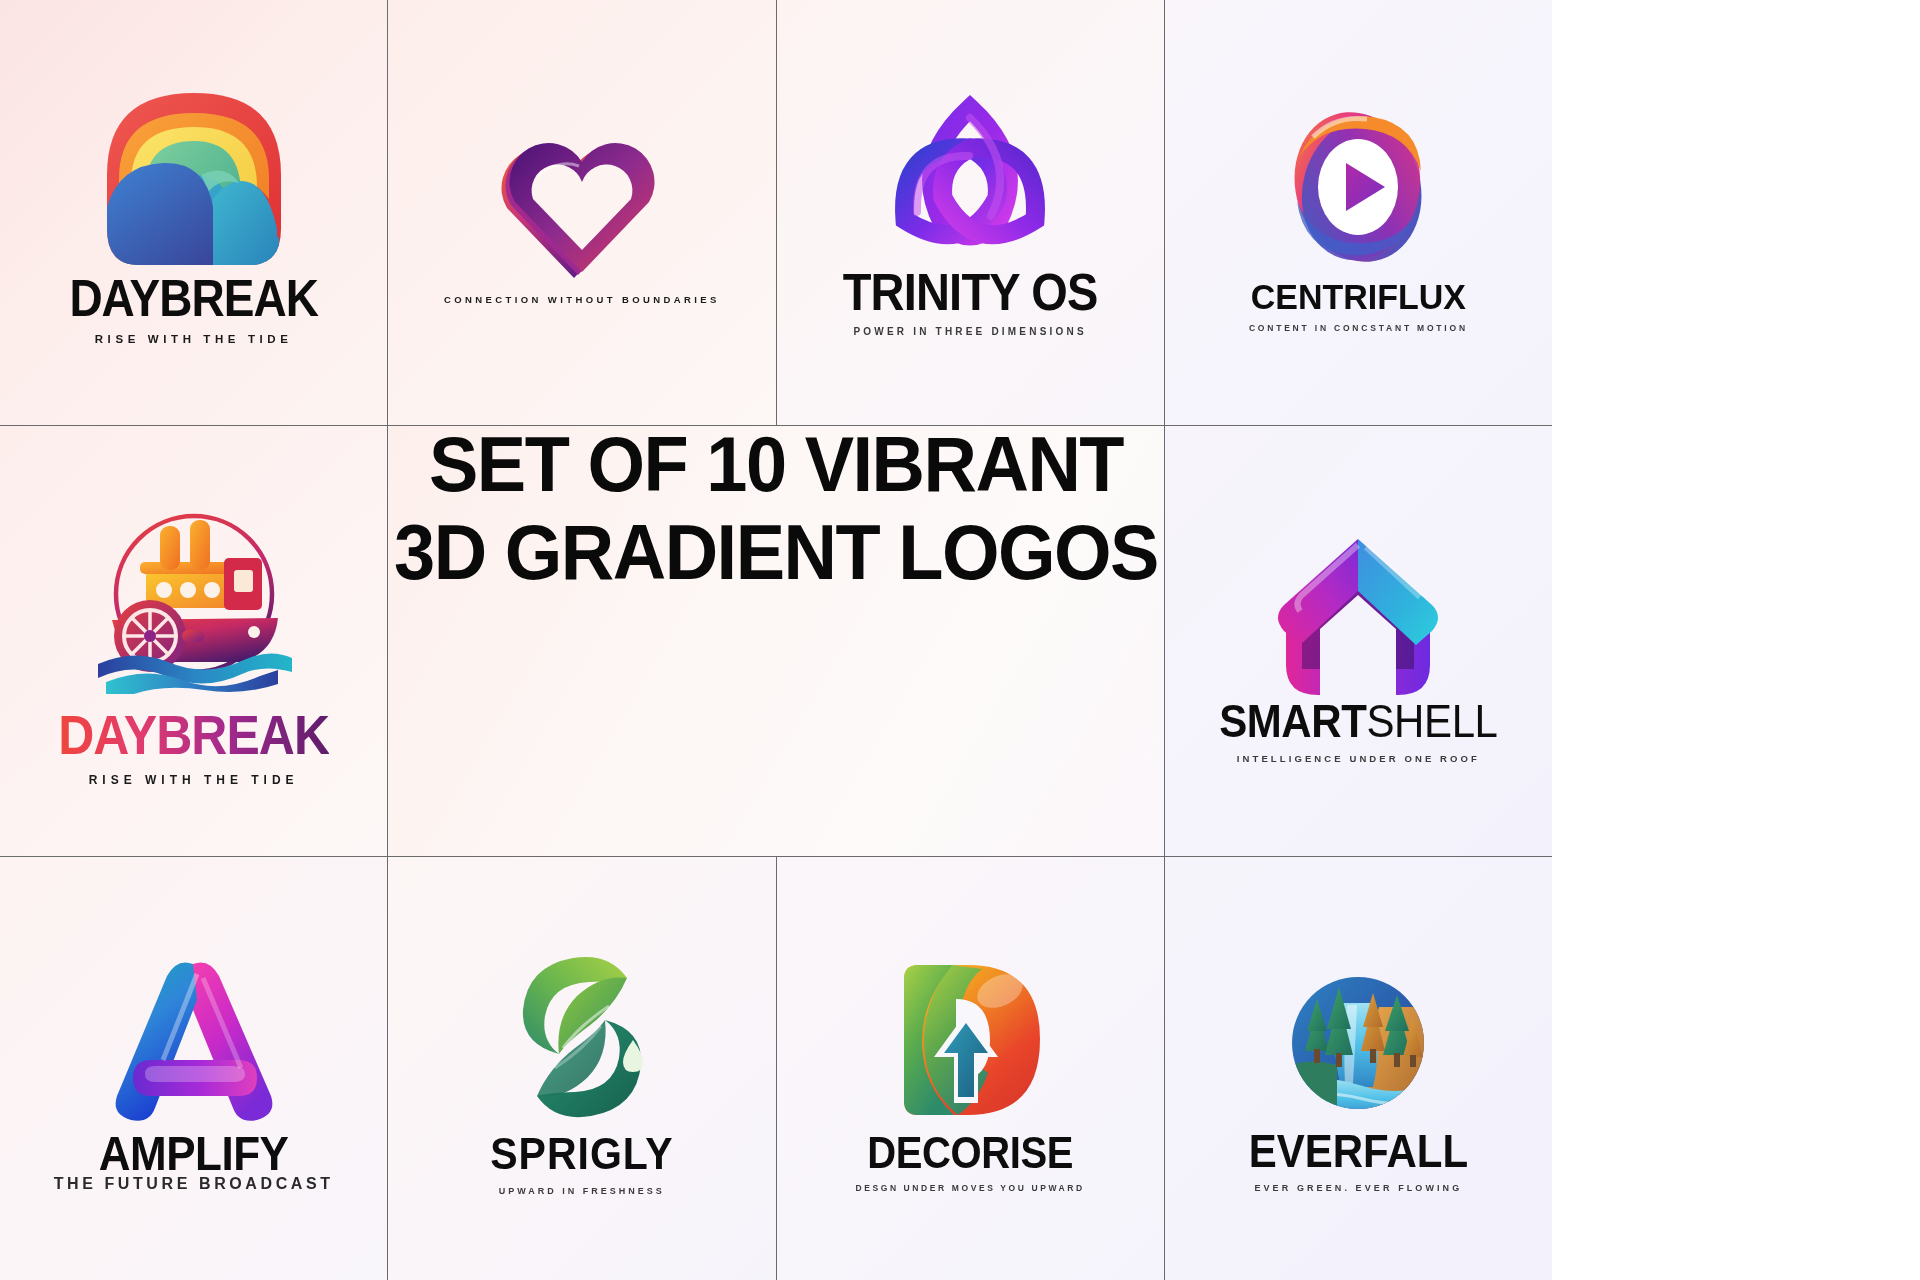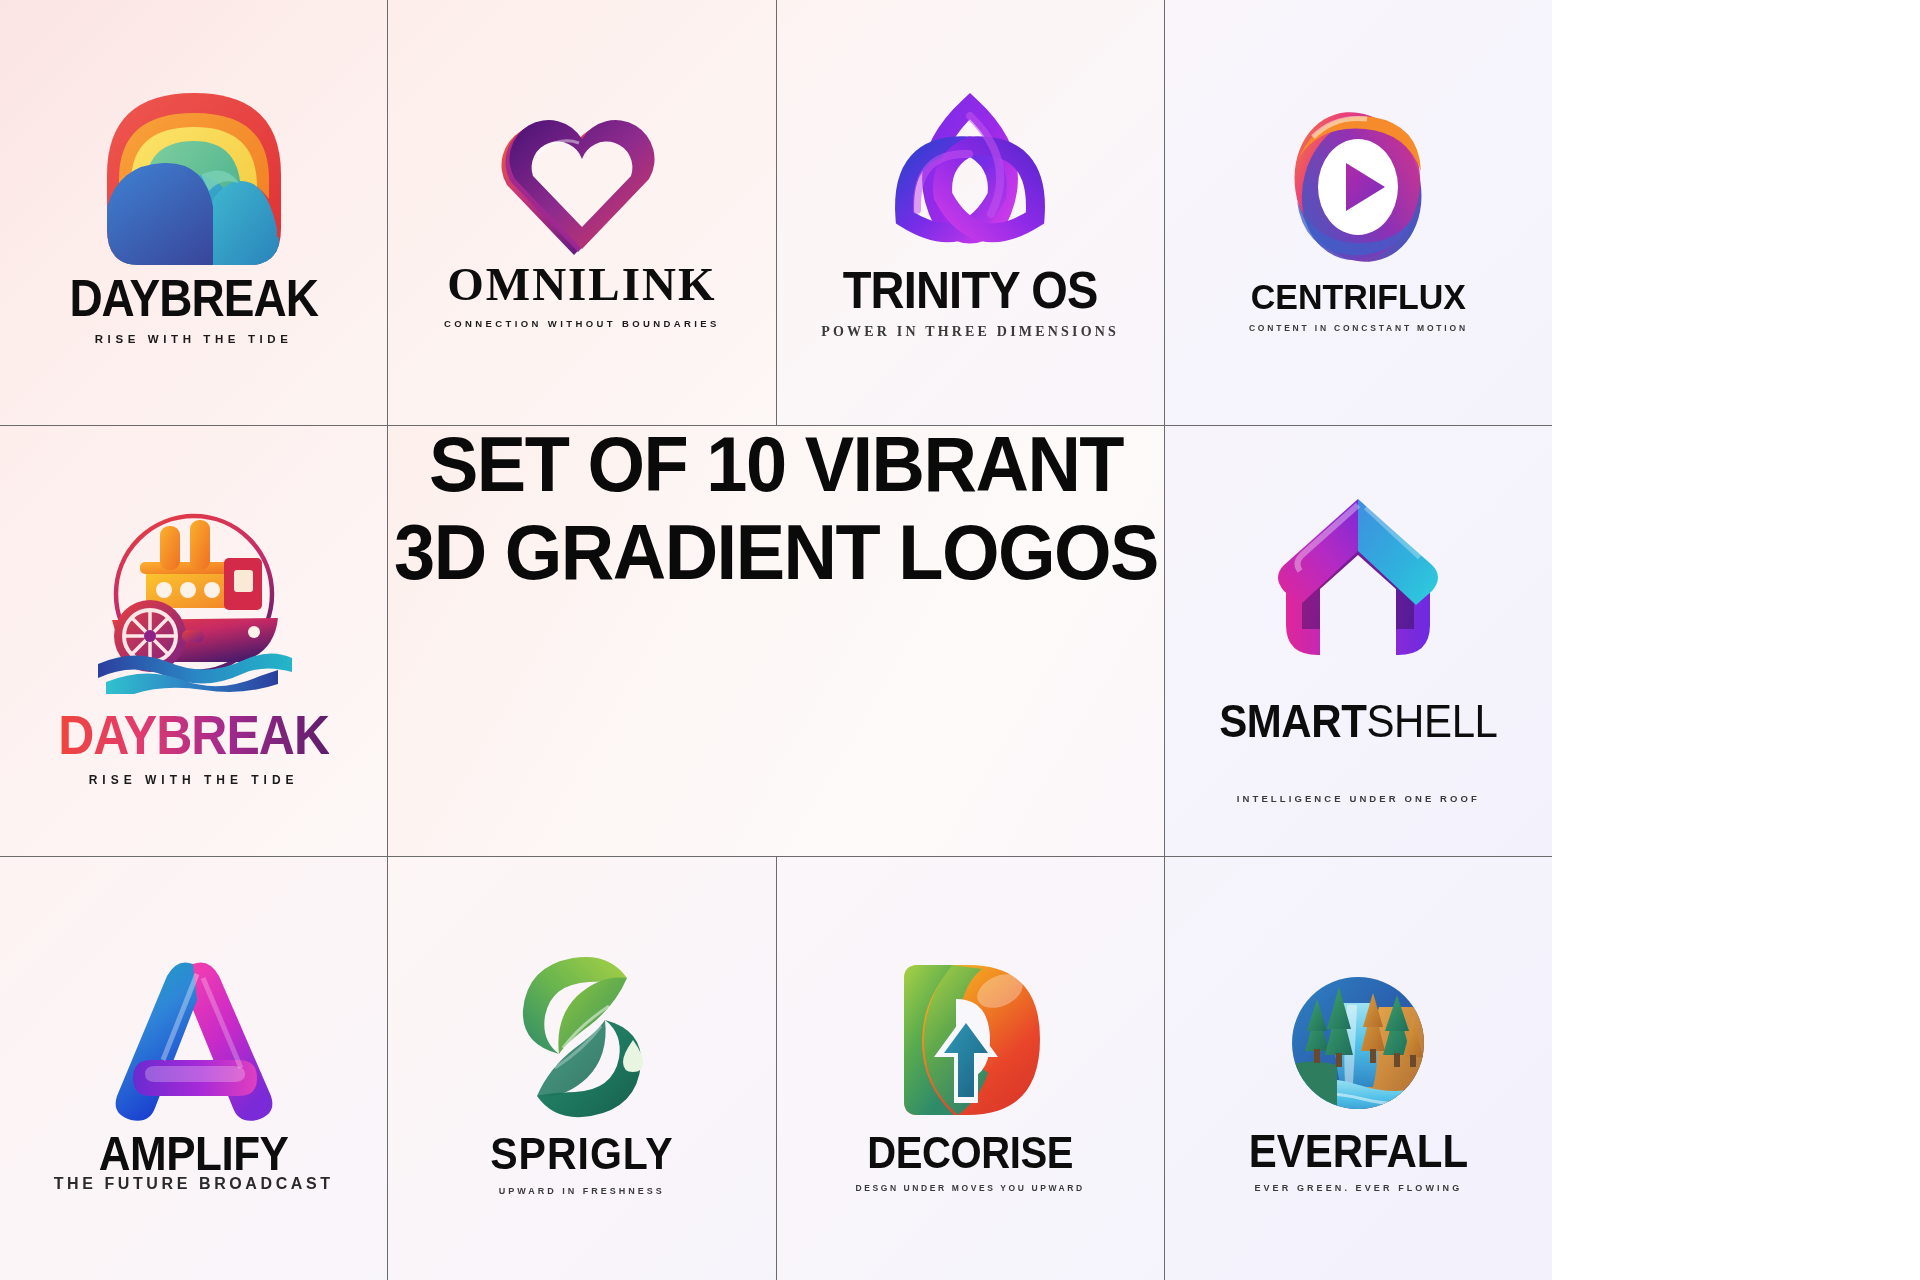--- a/index.html
+++ b/index.html
@@ -24,21 +24,21 @@
     flex-direction:column;
     align-items:center;
     justify-content:center;
   }
   
   .bg-a { background:linear-gradient(135deg,#fbe4e4 0%,#fdeeec 45%,#fdf4f2 100%); }
   .bg-b { background:linear-gradient(135deg,#fdeeeb 0%,#fdf3f1 55%,#fdf7f6 100%); }
   .bg-c { background:linear-gradient(135deg,#fdf4f2 0%,#fbf6f8 55%,#f8f5fb 100%); }
   .bg-d { background:linear-gradient(135deg,#f9f5fb 0%,#f6f4fc 55%,#f4f3fc 100%); }
   .bg-e { background:linear-gradient(135deg,#fdeeec 0%,#fdf4f3 60%,#fdf8f7 100%); }
-  .bg-f { background:linear-gradient(135deg,#f7f4fb 0%,#f5f4fc 55%,#f3f2fc 100%);gap:40px; }
+  .bg-f { background:linear-gradient(135deg,#f7f4fb 0%,#f5f4fc 55%,#f3f2fc 100%); }
   .bg-g { background:linear-gradient(135deg,#fdf3f2 0%,#fbf5f8 60%,#f8f5fb 100%); }
   .bg-h { background:linear-gradient(135deg,#fdf6f5 0%,#faf5f9 55%,#f6f4fb 100%); }
   .bg-i { background:linear-gradient(135deg,#fbf6f9 0%,#f8f5fb 55%,#f5f4fc 100%); }
   .bg-j { background:linear-gradient(135deg,#f6f4fb 0%,#f4f3fc 55%,#f2f1fc 100%); }
   .bg-banner { background:linear-gradient(120deg,#fdefec 0%,#fdf6f4 35%,#fdfaf9 70%,#fbf7fb 100%); }
 
   .mark { display:block; }
 
   .wordmark {
     font-weight:900;
@@ -61,21 +61,21 @@
   .c-daybreak1 .wordmark { font-size:46px; letter-spacing:-1px; transform:scaleY(1.12); }
   .c-daybreak1 .tagline { font-size:11.5px; letter-spacing:4.6px; margin-top:13px; }
 
   .c-omnilink .wordmark {
     font-family:"Liberation Serif", serif;
     font-size:47px; font-weight:700; letter-spacing:2px;
   }
   .c-omnilink .tagline { font-size:9.5px; letter-spacing:3.4px; margin-top:11px;text-align:center; }
 
   .c-trinity .wordmark { font-size:47px; letter-spacing:-0.8px; transform:scaleY(1.1); }
-  .c-trinity .tagline { font-size:14px; letter-spacing:3.2px; margin-top:12px; color:#3a3a3a;font-family:Liberation Serif, serif; }
+  .c-trinity .tagline { font-size:10px; letter-spacing:3.2px; margin-top:12px; color:#3a3a3a; }
 
   .c-centriflux .wordmark { font-size:34px; letter-spacing:0px; transform:scaleY(1.05); }
   .c-centriflux .tagline { font-size:8.5px; letter-spacing:2.8px; margin-top:11px; color:#3a3a3a; }
 
   .c-daybreak2 .wordmark {
     font-size:50px; letter-spacing:-1px; transform:scaleY(1.1);
     background:linear-gradient(90deg,#f0463c 0%,#e23b6e 30%,#a32a8e 62%,#5e1d6b 100%);
     -webkit-background-clip:text; background-clip:text; color:transparent;
   }
   .c-daybreak2 .tagline { font-size:12px; letter-spacing:5px; margin-top:14px; }
@@ -191,21 +191,20 @@
             <stop offset="1" stop-color="#5b1a86"></stop>
           </linearGradient>
         </defs>
         <path d="M95 152 L28 82 A38 38 0 0 1 95 42 A38 38 0 0 1 162 82 Z" fill="url(#omC)" transform="translate(-8,6)"></path>
         <path d="M95 152 L28 82 A38 38 0 0 1 95 42 A38 38 0 0 1 162 82 Z" fill="url(#omA)" transform="translate(-4,3)"></path>
         <path d="M95 152 L28 82 A38 38 0 0 1 95 42 A38 38 0 0 1 162 82 Z" fill="url(#omB)"></path>
         <path d="M95 130 L46 79 A24 24 0 0 1 95 62 A24 24 0 0 1 144 79 Z" fill="#fdf3f1"></path>
         <path d="M50 58 A38 38 0 0 1 92 46" fill="none" stroke="#ffffff" stroke-opacity="0.45" stroke-width="3"></path>
       </svg>
     </div>
-    <div class="wordmark">OMNILINK</div>
     <div class="tagline">CONNECTION WITHOUT BOUNDARIES</div>
   </div>
 
   <div class="cell bg-c c-trinity">
     <div class="mark">
       <svg width="182" height="176" viewBox="0 0 182 176">
         <defs>
           <linearGradient id="trA" x1="0" y1="0" x2="1" y2="1">
             <stop offset="0" stop-color="#7b2ce8"></stop>
               <stop offset="0.5" stop-color="#9b2ae8"></stop>

